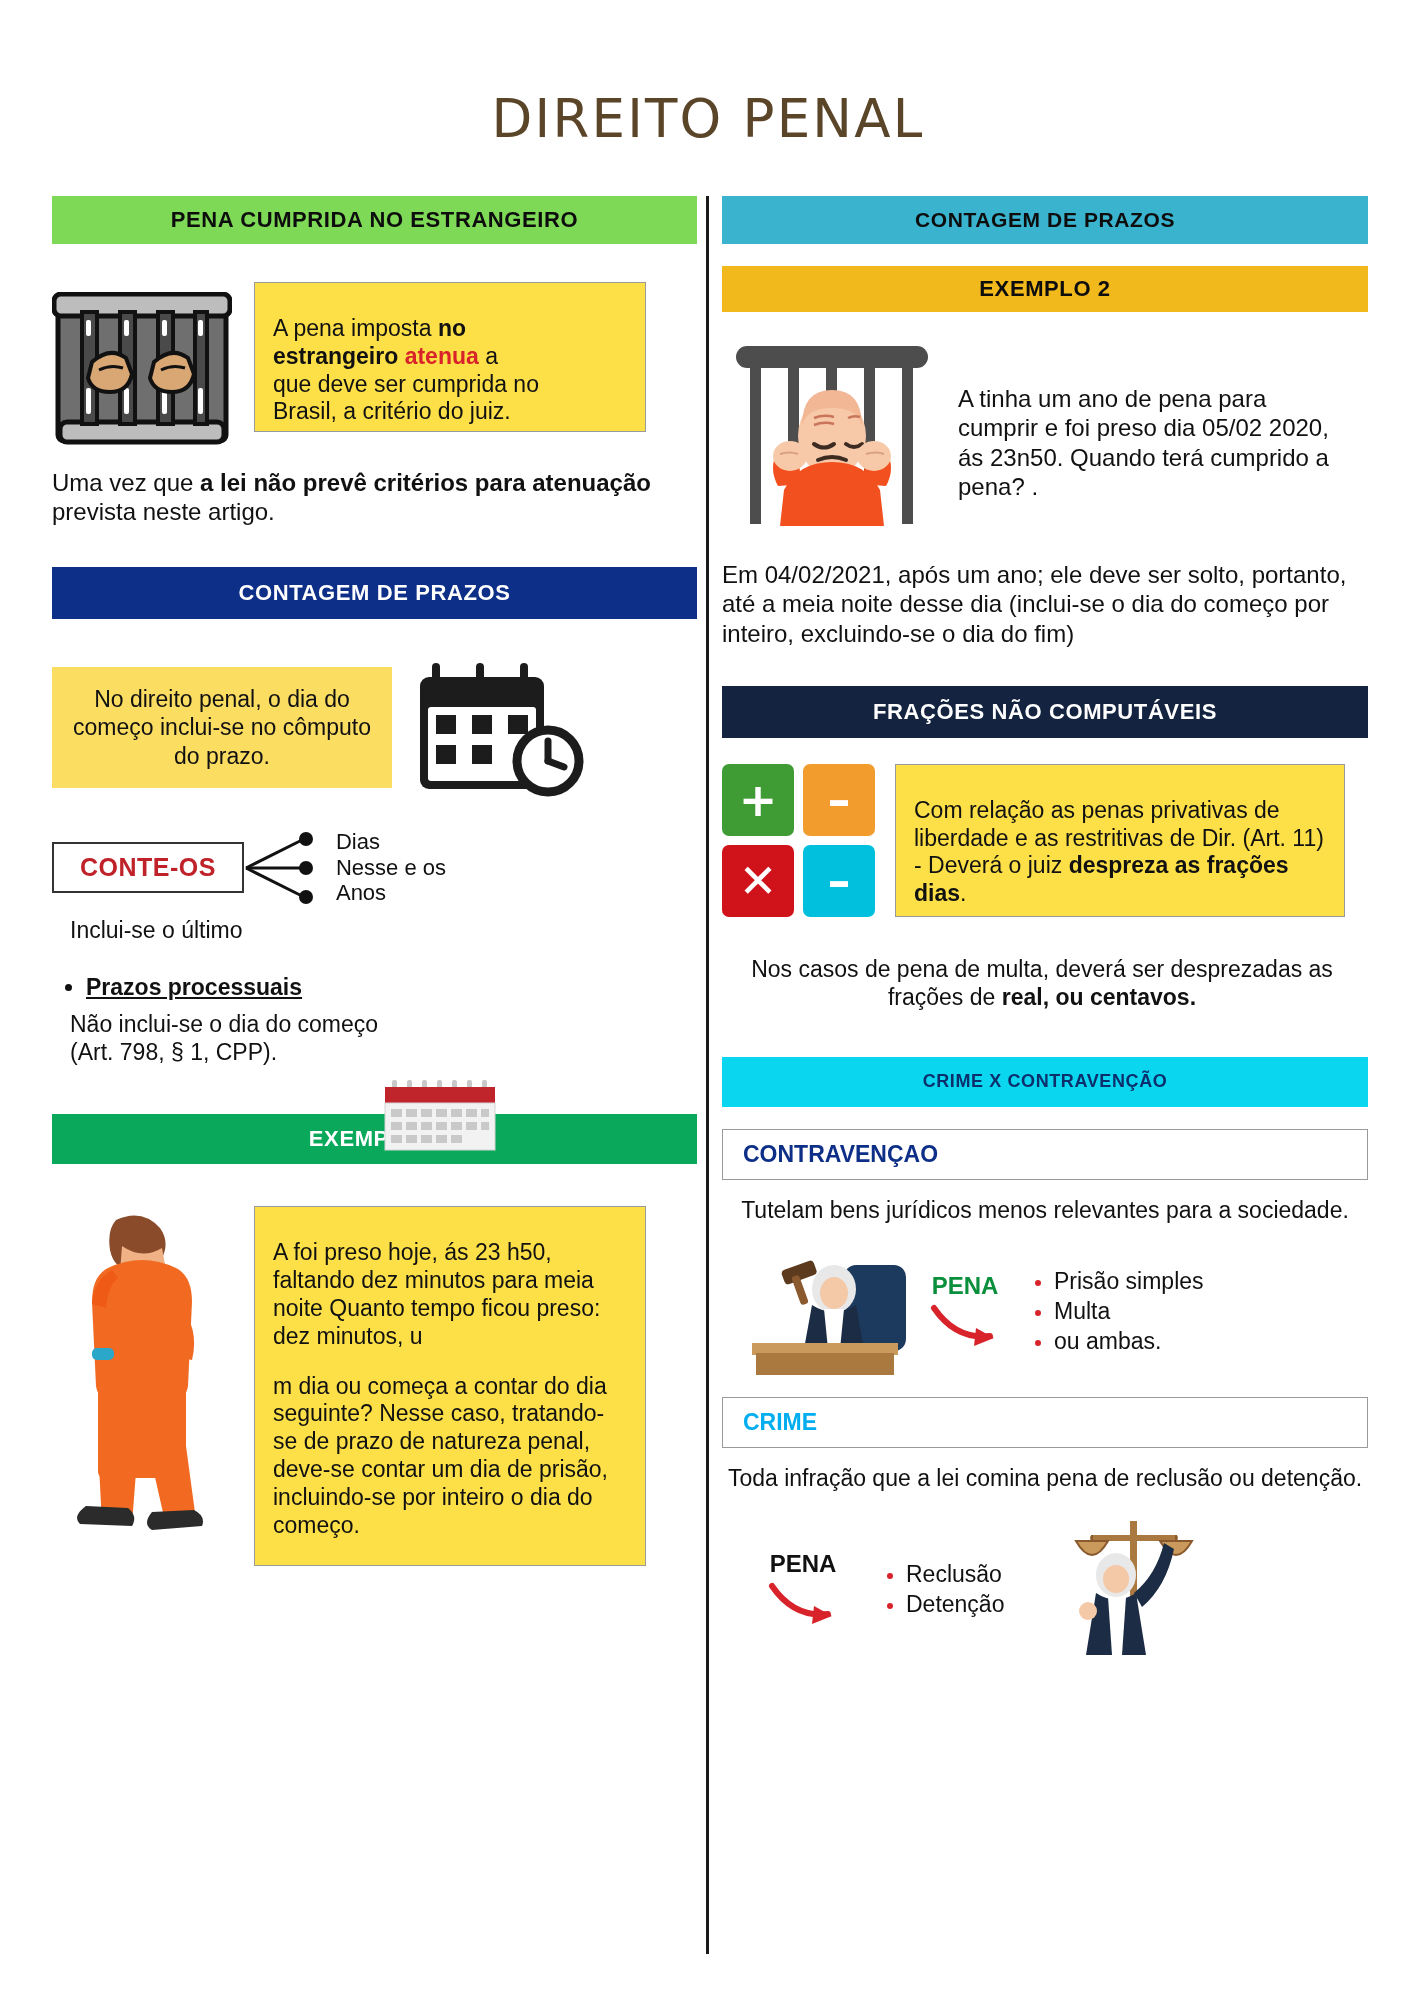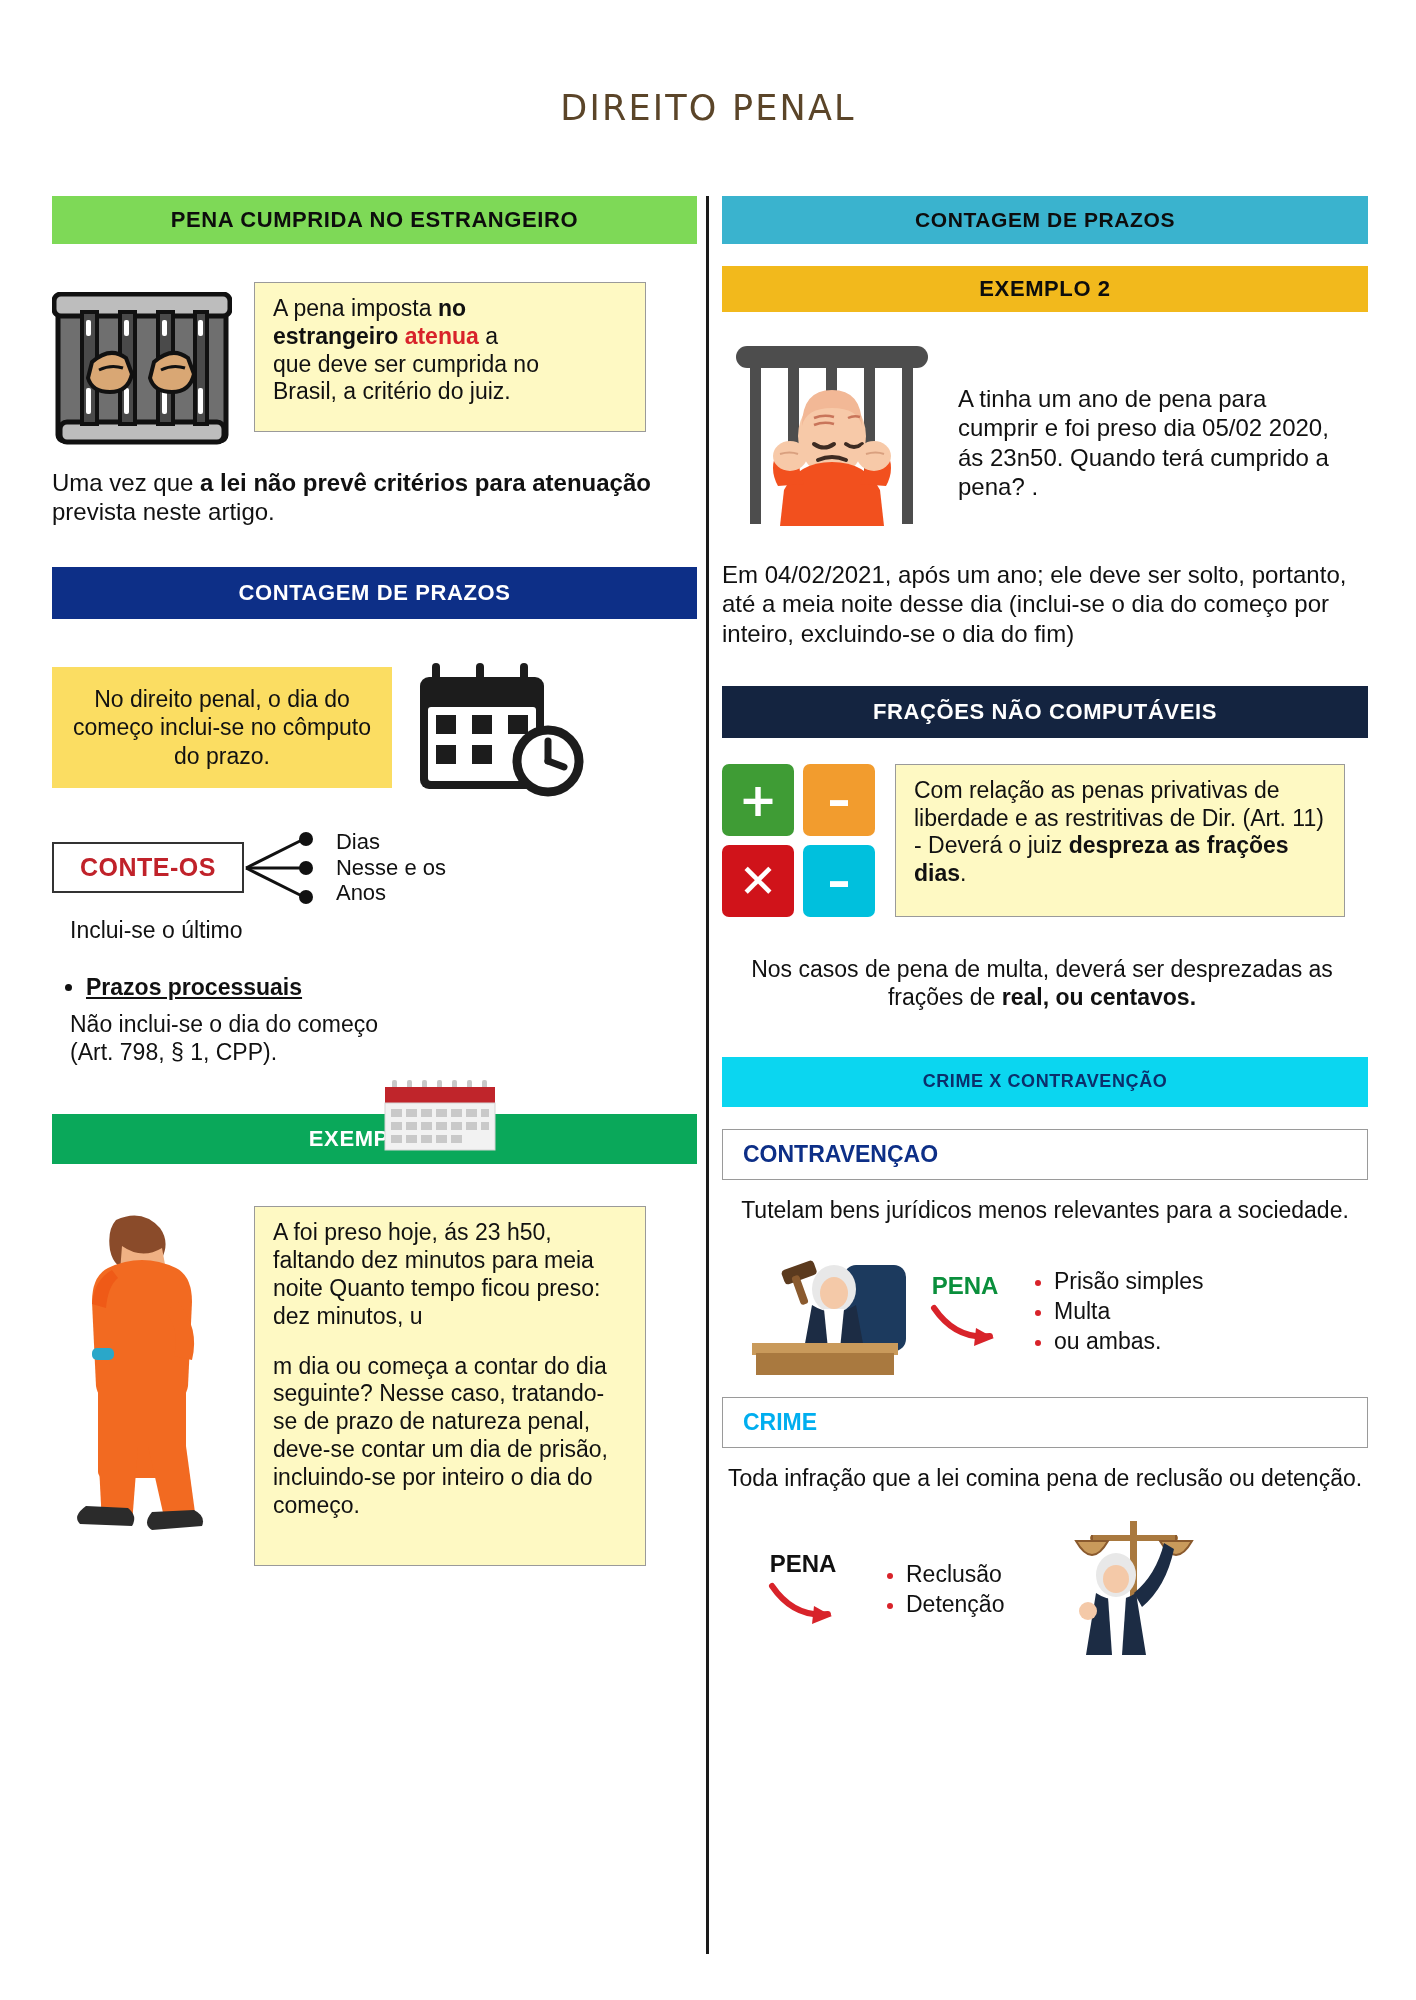--- a/index.html
+++ b/index.html
@@ -12,21 +12,21 @@
     position:relative;
     overflow:hidden;
   }
   .page{ position:relative; width:1416px; height:2000px; }
 
   
   .page-title{
     position:absolute; top:88px; left:0; width:1416px;
     text-align:center;
     font-family:"DejaVu Sans", sans-serif;
-    font-size:35px; letter-spacing:2.2px;
+    font-size:53px; letter-spacing:2.2px;
     color:#5b4529; font-weight:400;
   }
 
   
   .col{ position:absolute; top:196px; }
   .col-left{ left:52px; width:645px; }
   .col-right{ left:722px; width:646px; }
   .divider{
     position:absolute; left:706px; top:196px;
     width:3px; height:1758px; background:#1a1a1a;
@@ -49,22 +49,22 @@
   .bar-cyan { background:#0bd6f0; color:#0b2f6b; height:50px; font-size:18px; }
 
   
   .para{ font-size:24px; line-height:1.22; margin:0; }
   .b{ font-weight:bold; }
   .red{ color:#d8232a; font-weight:bold; }
 
   .callout{
     box-sizing:border-box;
     border:1px solid #9a9a9a;
-    background:#fef9c3;
-    padding:12px 18px;
+    background:#fde047;
+    padding:32px 18px;
     font-size:23px; line-height:1.21;
   }
 
   
   .row{ display:flex; align-items:flex-start; }
 
   
   .prison{ width:180px; height:155px; flex:0 0 180px; margin-top:10px; }
 
   

